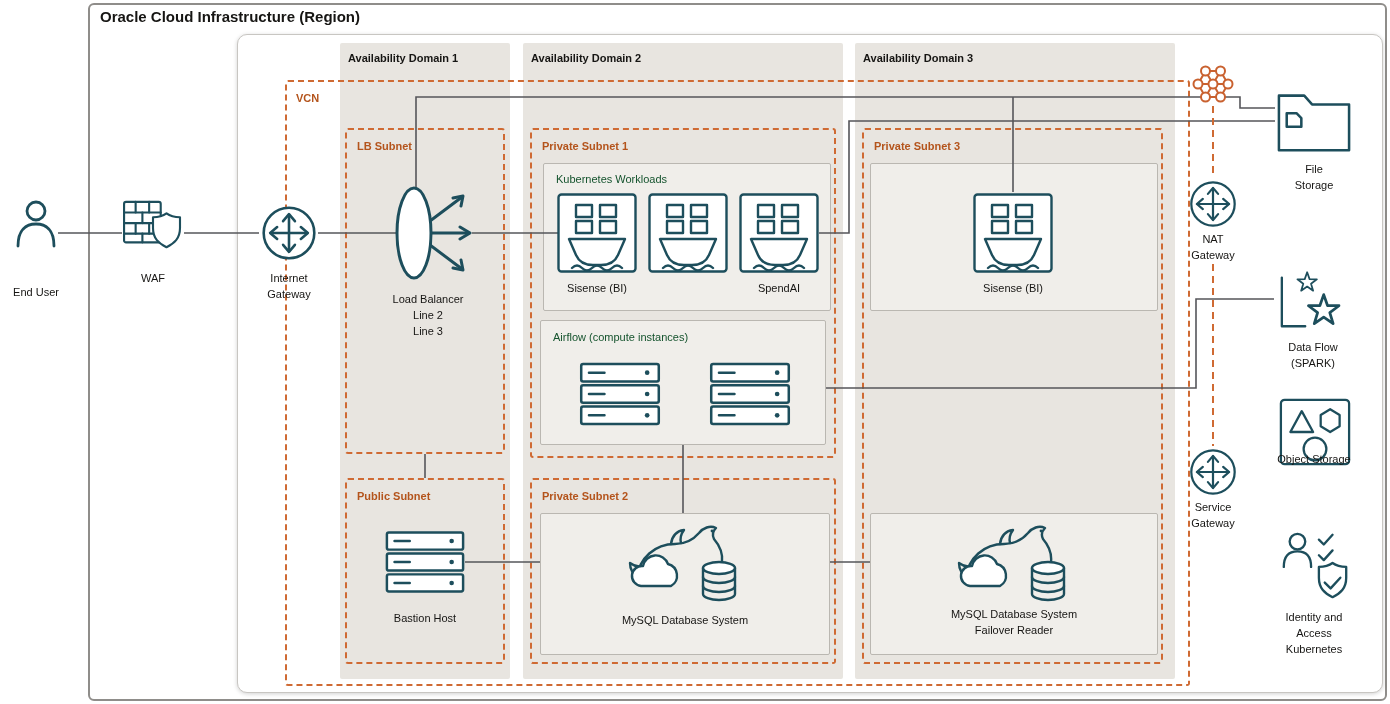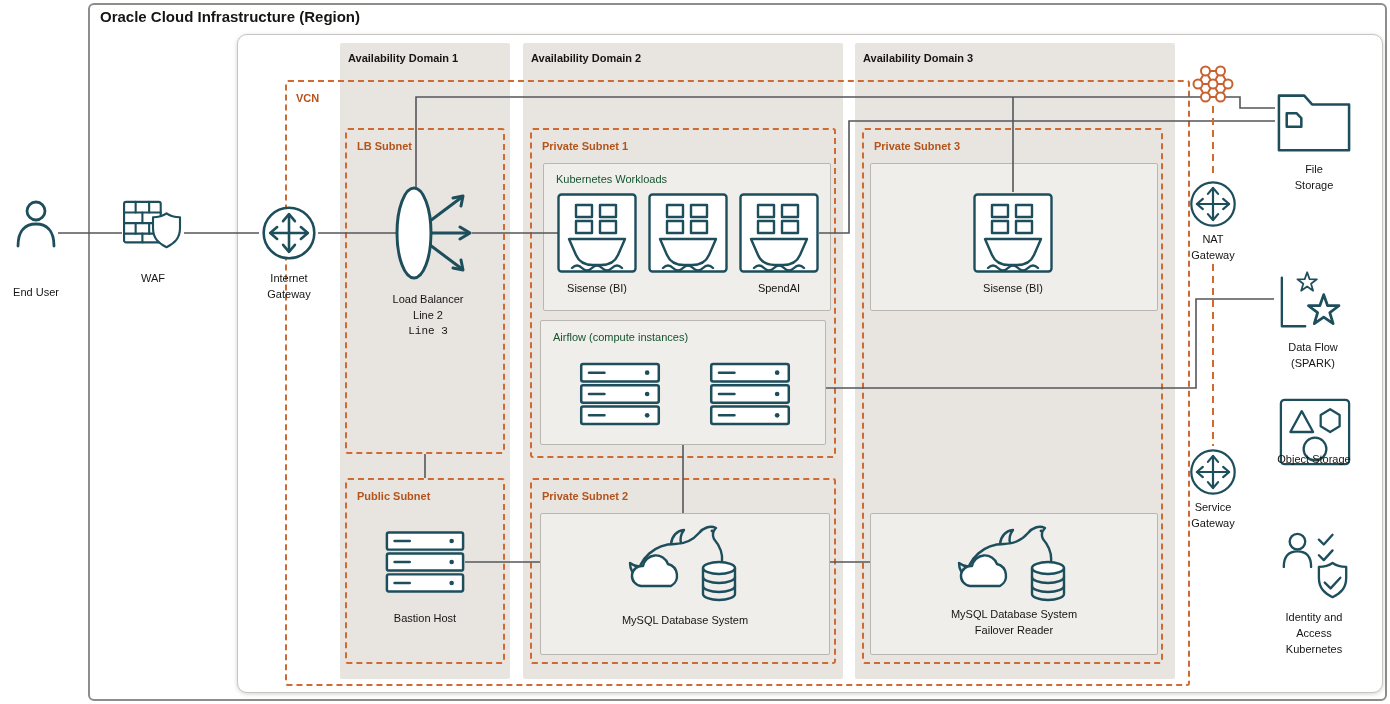--- a/index.html
+++ b/index.html
@@ -219,21 +219,21 @@
   <div class="lbl center" style="left:289px;top:270px;">Internet</div>
   <div class="lbl center" style="left:289px;top:286px;">Gateway</div>
 
   <div class="icon teal" style="left:390px;top:183px;width:92px;height:100px;">
       <svg viewBox="0 0 92 100">
         <use href="#sym-lb"></use>
       </svg>
     </div>
   <div class="lbl center" style="left:428px;top:291px;">Load Balancer</div>
   <div class="lbl center" style="left:428px;top:307px;">Line 2</div>
-  <div class="lbl center" style="left:428px;top:323px;font-family:Liberation Mono, monospace;">Line 3</div>
+  <div class="lbl center" style="left:428px;top:323px;">Line 3</div>
 
   <div class="icon teal" style="left:557px;top:193px;width:80px;height:80px;">
       <svg viewBox="0 0 80 80">
         <use href="#sym-ship"></use>
       </svg>
     </div>
   <div class="icon teal" style="left:648px;top:193px;width:80px;height:80px;">
       <svg viewBox="0 0 80 80">
         <use href="#sym-ship"></use>
       </svg>

